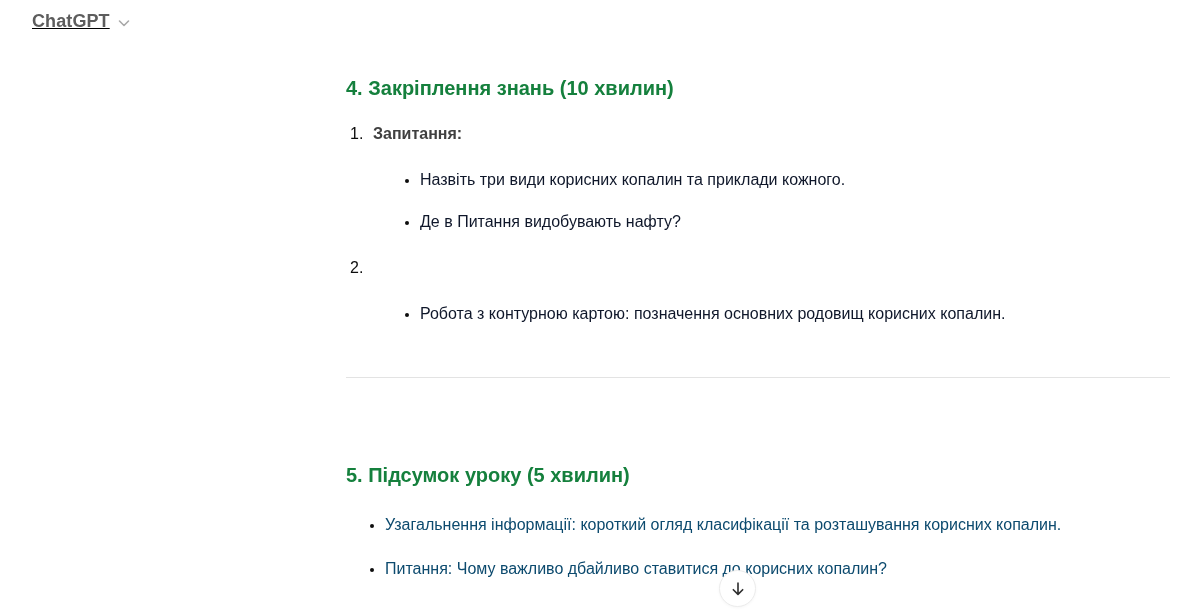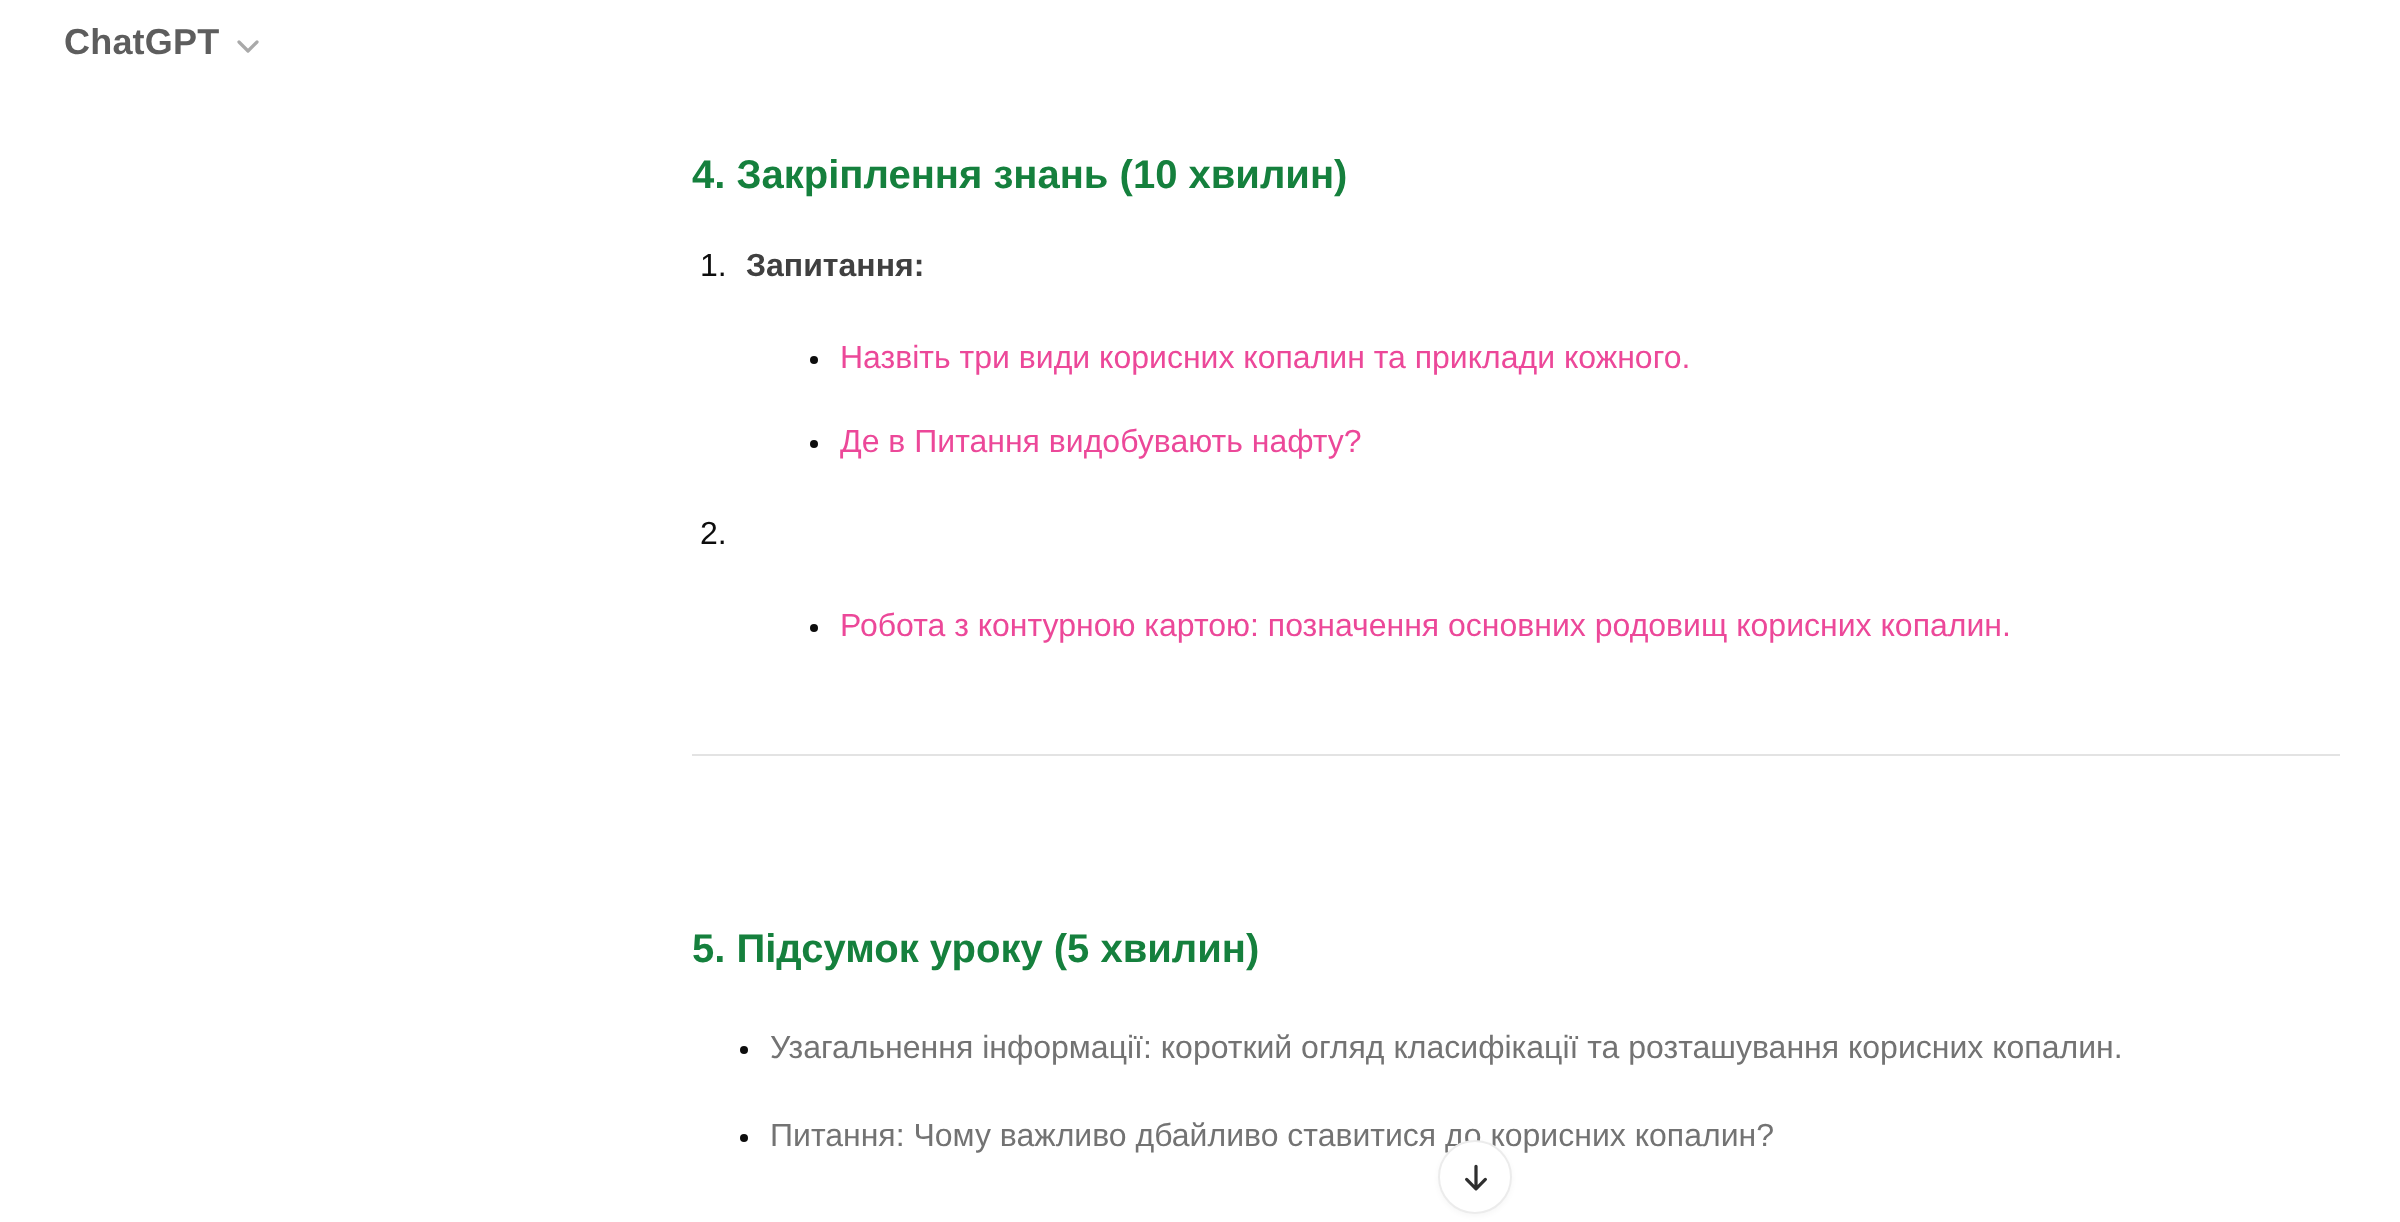--- a/index.html
+++ b/index.html
@@ -11,21 +11,21 @@
     color: #0d0d0d;
   }
   .app { position: relative; width: 1200px; height: 611px; background: #fff; }
 
   
   .top-bar { position: absolute; top: 0; left: 0; right: 0; height: 48px; }
   .model-switcher {
     position: absolute; top: 5px; left: 22px;
     display: flex; align-items: center; gap: 6px;
     background: transparent; border: none; cursor: pointer;
-    padding: 6px 10px; border-radius: 8px;
+    padding: 6px 10px; border-radius: 8px; text-decoration: underline;
   }
   .model-switcher-label {
     font-size: 18px; font-weight: 600; color: #5d5d5d;
     letter-spacing: 0.1px;
   }
   .chevron { width: 16px; height: 16px; margin-top: 3px; }
 
   
   .message {
     position: absolute; left: 346px; top: 0; width: 824px;
@@ -46,33 +46,33 @@
   .oli-row { display: flex; align-items: baseline; line-height: 24px; font-size: 16px; }
   .oli-num { min-width: 18px; margin-right: 5px; font-weight: 400; color: #0d0d0d; }
   .oli-label { font-weight: 700; color: #404040; }
 
   ul.sub-bullets {
     list-style: disc outside;
     margin-top: 22px;
     padding-left: 70px;
   }
   ul.sub-bullets > li {
-    font-size: 16px; line-height: 24px; color: #ec4899;
+    font-size: 16px; line-height: 24px; color: #0f172a;
     margin-bottom: 18px;
   }
   ul.sub-bullets > li:last-child { margin-bottom: 0; }
   ul.sub-bullets > li::marker { color: #0d0d0d; font-size: 13px; }
 
   ul.top-bullets {
     list-style: disc outside;
     margin-top: 24px;
     padding-left: 39px;
   }
   ul.top-bullets > li {
-    font-size: 16px; line-height: 24px; color: #737373;
+    font-size: 16px; line-height: 24px; color: #0c4a6e;
     margin-bottom: 20px;
   }
   ul.top-bullets > li::marker { color: #0d0d0d; font-size: 13px; }
 
   hr.divider {
     border: none;
     border-top: 1.5px solid #e3e3e3;
     margin-top: 51px;
     width: 824px;
   }

